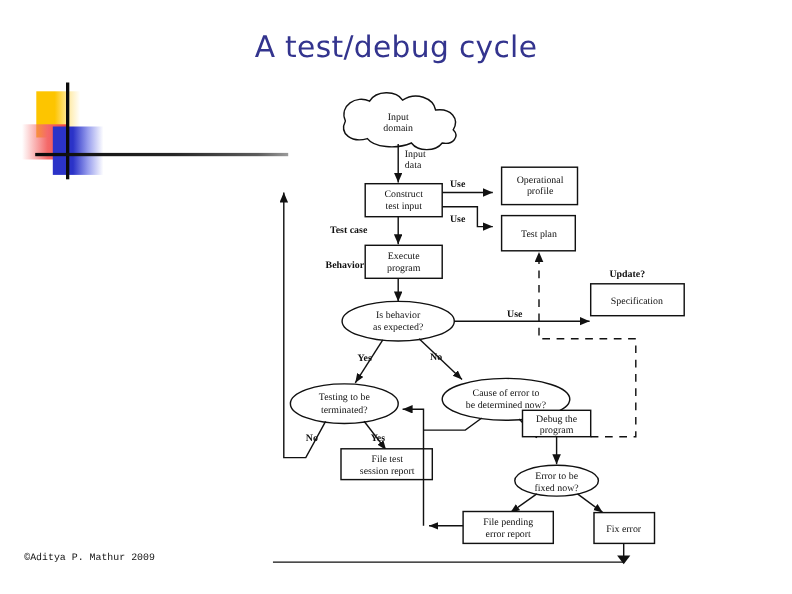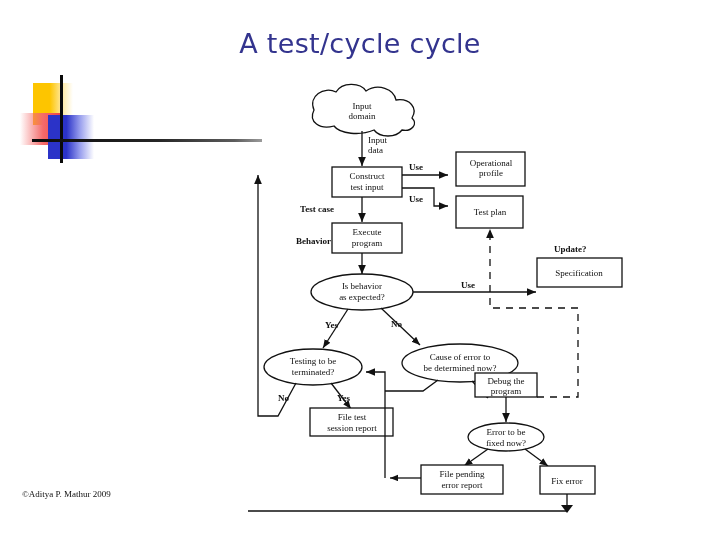--- a/index.html
+++ b/index.html
@@ -73,30 +73,30 @@
     font-family: "Liberation Serif", serif;
     fill: #101010;
   }
   .fc-node-label { font-size: 9px; }
   .fc-edge-label { font-size: 9px; font-weight: bold; }
 
   
   #footer-copyright {
     position: absolute;
     left: 22px;
-    bottom: 41px;
+    bottom: 28px;
     font-size: 9px;
     color: #111111;
-    font-family: Liberation Serif, serif;
+    font-family: Liberation Mono, monospace;
   }
 </style>
 </head>
 <body>
 
-<div id="slide-title">A test/cycle cycle</div>
+<div id="slide-title">A test/debug cycle</div>
 
 <div id="deco-logo">
   <div class="deco-square" id="deco-yellow"></div>
   <div class="deco-square" id="deco-red"></div>
   <div class="deco-square" id="deco-blue"></div>
   <div id="deco-vline"></div>
   <div id="deco-hline"></div>
 </div>
 
 <svg id="flowchart" width="460" height="440" viewBox="0 0 460 440">

